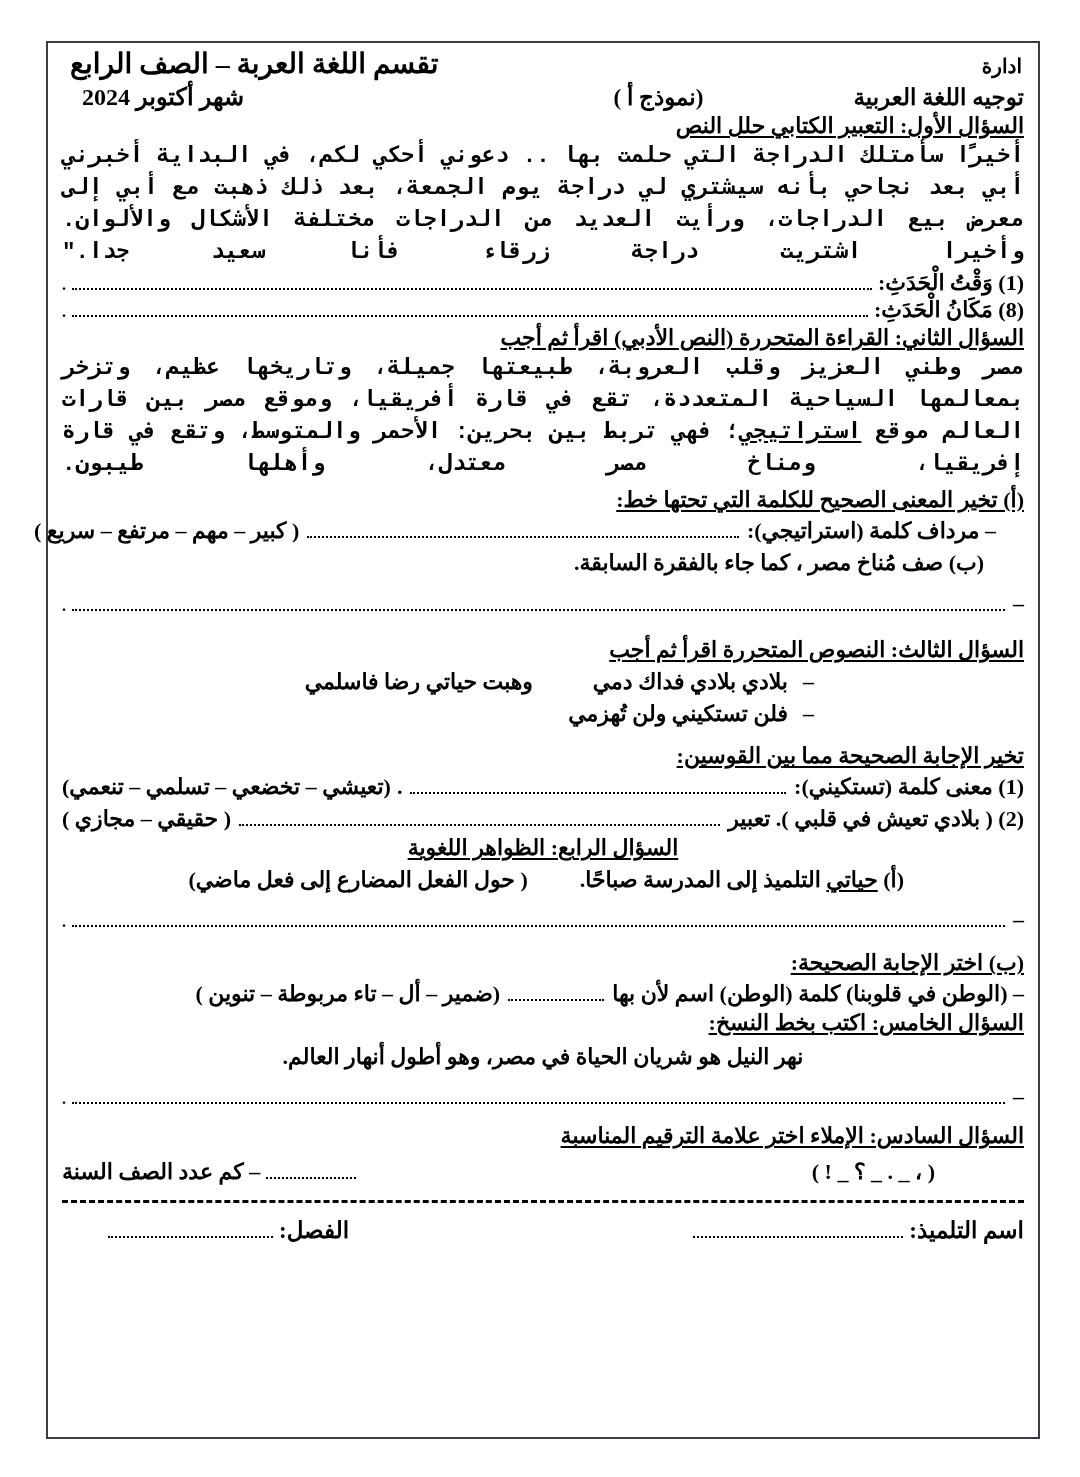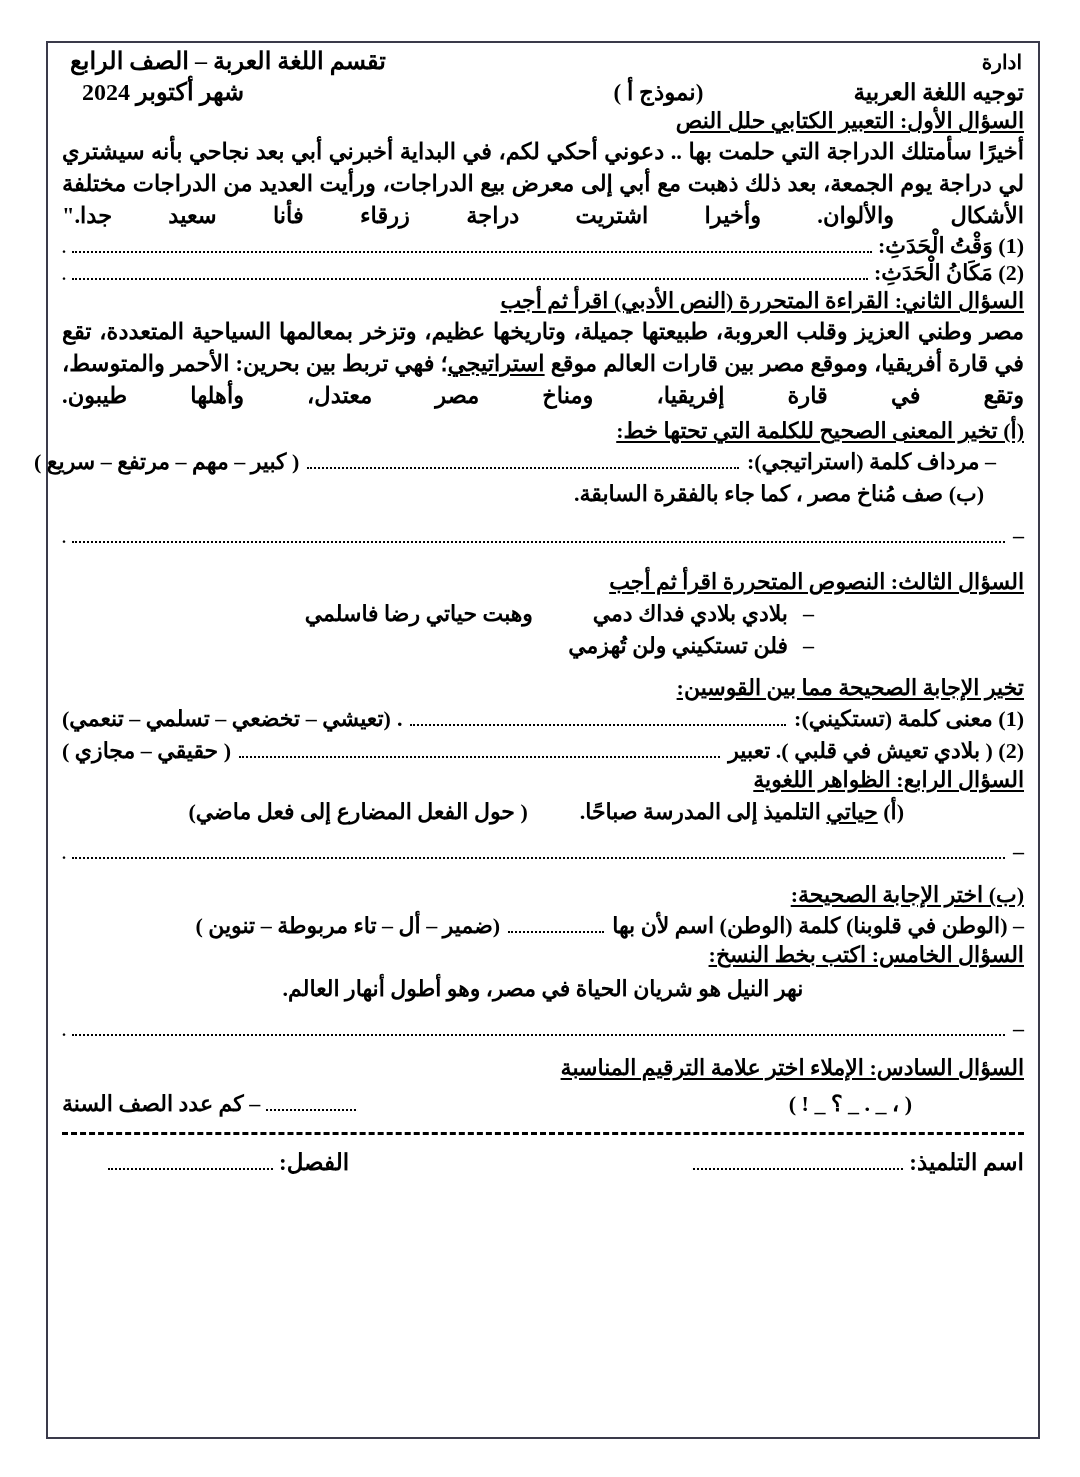--- a/index.html
+++ b/index.html
@@ -67,21 +67,21 @@
     font-size: 21px;
     white-space: nowrap;
   }
   .hdr-left {
     font-weight: bold;
     font-size: 23px;
     white-space: nowrap;
     margin-right: auto;
   }
   .hdr-row.r1 .hdr-right { font-size: 20px; padding-right: 2px; }
-  .hdr-row.r1 .hdr-left  { font-size: 24px; padding-left: 8px; }
+  .hdr-row.r1 .hdr-left  { font-size: 28px; padding-left: 8px; }
   .hdr-row.r2 { margin-top: 3px; }
   .hdr-row.r2 .hdr-right { font-size: 23px; }
   .hdr-row.r2 .hdr-mid   { font-size: 23px; margin-right: 150px; }
   .hdr-row.r2 .hdr-left  { font-size: 24px; padding-left: 20px; }
 
   
   .q-head {
     font-weight: bold;
     font-size: 22px;
     text-decoration: underline;
@@ -92,20 +92,21 @@
   .q-head.right  { text-align: right; }
 
   .para {
     font-weight: bold;
     font-size: 22.5px;
     line-height: 1.42;
     text-align: justify;
     text-align-last: justify;
     margin-top: 2px;
     letter-spacing: 0px;
+    font-family: Liberation Mono, monospace;
   }
 
   .body-line {
     font-weight: bold;
     font-size: 22px;
     line-height: 1.36;
     margin-top: 3px;
   }
 
   
@@ -201,21 +202,21 @@
   }
   .punc-row .q { flex: 0 0 auto; white-space: nowrap; }
   .punc-row .sdots {
     flex: 0 0 90px;
     border-bottom: 2px dotted #000;
     margin: 0 6px 7px 6px;
     height: 8px;
   }
   .punc-row .choices {
     flex: 0 0 auto;
-    margin-right: 112px;
+    margin-right: 89px;
     letter-spacing: 7px;
     white-space: nowrap;
   }
 
   
   .dashed-sep {
     margin-top: 14px;
     border-top: 3px dashed #000;
     width: 100%;
     height: 0;
@@ -264,21 +265,21 @@
 
     <div class="para">أخيرًا سأمتلك الدراجة التي حلمت بها .. دعوني أحكي لكم، في البداية أخبرني أبي بعد نجاحي بأنه سيشتري لي دراجة يوم الجمعة، بعد ذلك ذهبت مع أبي إلى معرض بيع الدراجات، ورأيت العديد من الدراجات مختلفة الأشكال والألوان. وأخيرا اشتريت دراجة زرقاء فأنا سعيد جدا."</div>
 
     <div class="ans-row">
       <span class="ans-label">(1) وَقْتُ الْحَدَثِ:</span>
       <span class="dots"></span>
       <span class="tail-dot">.</span>
     </div>
 
     <div class="ans-row">
-      <span class="ans-label">(2) مَكَانُ الْحَدَثِ:</span>
+      <span class="ans-label">(8) مَكَانُ الْحَدَثِ:</span>
       <span class="dots"></span>
       <span class="tail-dot">.</span>
     </div>
 
     <div class="q-head right">السؤال الثاني: القراءة المتحررة (النص الأدبي) اقرأ ثم أجب</div>
 
     <div class="para">مصر وطني العزيز وقلب العروبة، طبيعتها جميلة، وتاريخها عظيم، وتزخر بمعالمها السياحية المتعددة، تقع في قارة أفريقيا، وموقع مصر بين قارات العالم  موقع <span class="u">استراتيجي</span>؛ فهي تربط بين بحرين: الأحمر والمتوسط، وتقع في قارة إفريقيا، ومناخ مصر معتدل، وأهلها طيبون.</div>
 
     <div class="q-head right" style="margin-top:6px;">(أ)  تخير المعنى الصحيح للكلمة التي تحتها خط:</div>
 
@@ -317,21 +318,21 @@
       <span class="lead">.</span>
       <span class="opts" style="margin-right:6px;">(تعيشي – تخضعي – تسلمي – تنعمي)</span>
     </div>
 
     <div class="mcq">
       <span class="lead">(2) ( بلادي تعيش في قلبي ).  تعبير</span>
       <span class="dots"></span>
       <span class="opts">( حقيقي  –  مجازي )</span>
     </div>
 
-    <div class="q-head right" style="">السؤال الرابع: الظواهر اللغوية</div>
+    <div class="q-head right" style="text-align:center;">السؤال الرابع: الظواهر اللغوية</div>
 
     <div class="hint-row">
       <span class="stmt">(أ) <span class="u">حياتي</span> التلميذ إلى المدرسة صباحًا.</span>
       <span class="hint">( حول الفعل المضارع إلى فعل ماضي)</span>
     </div>
 
     <div class="free-line">
       <span class="dash">–</span>
       <span class="dots"></span>
       <span class="tail-dot">.</span>

